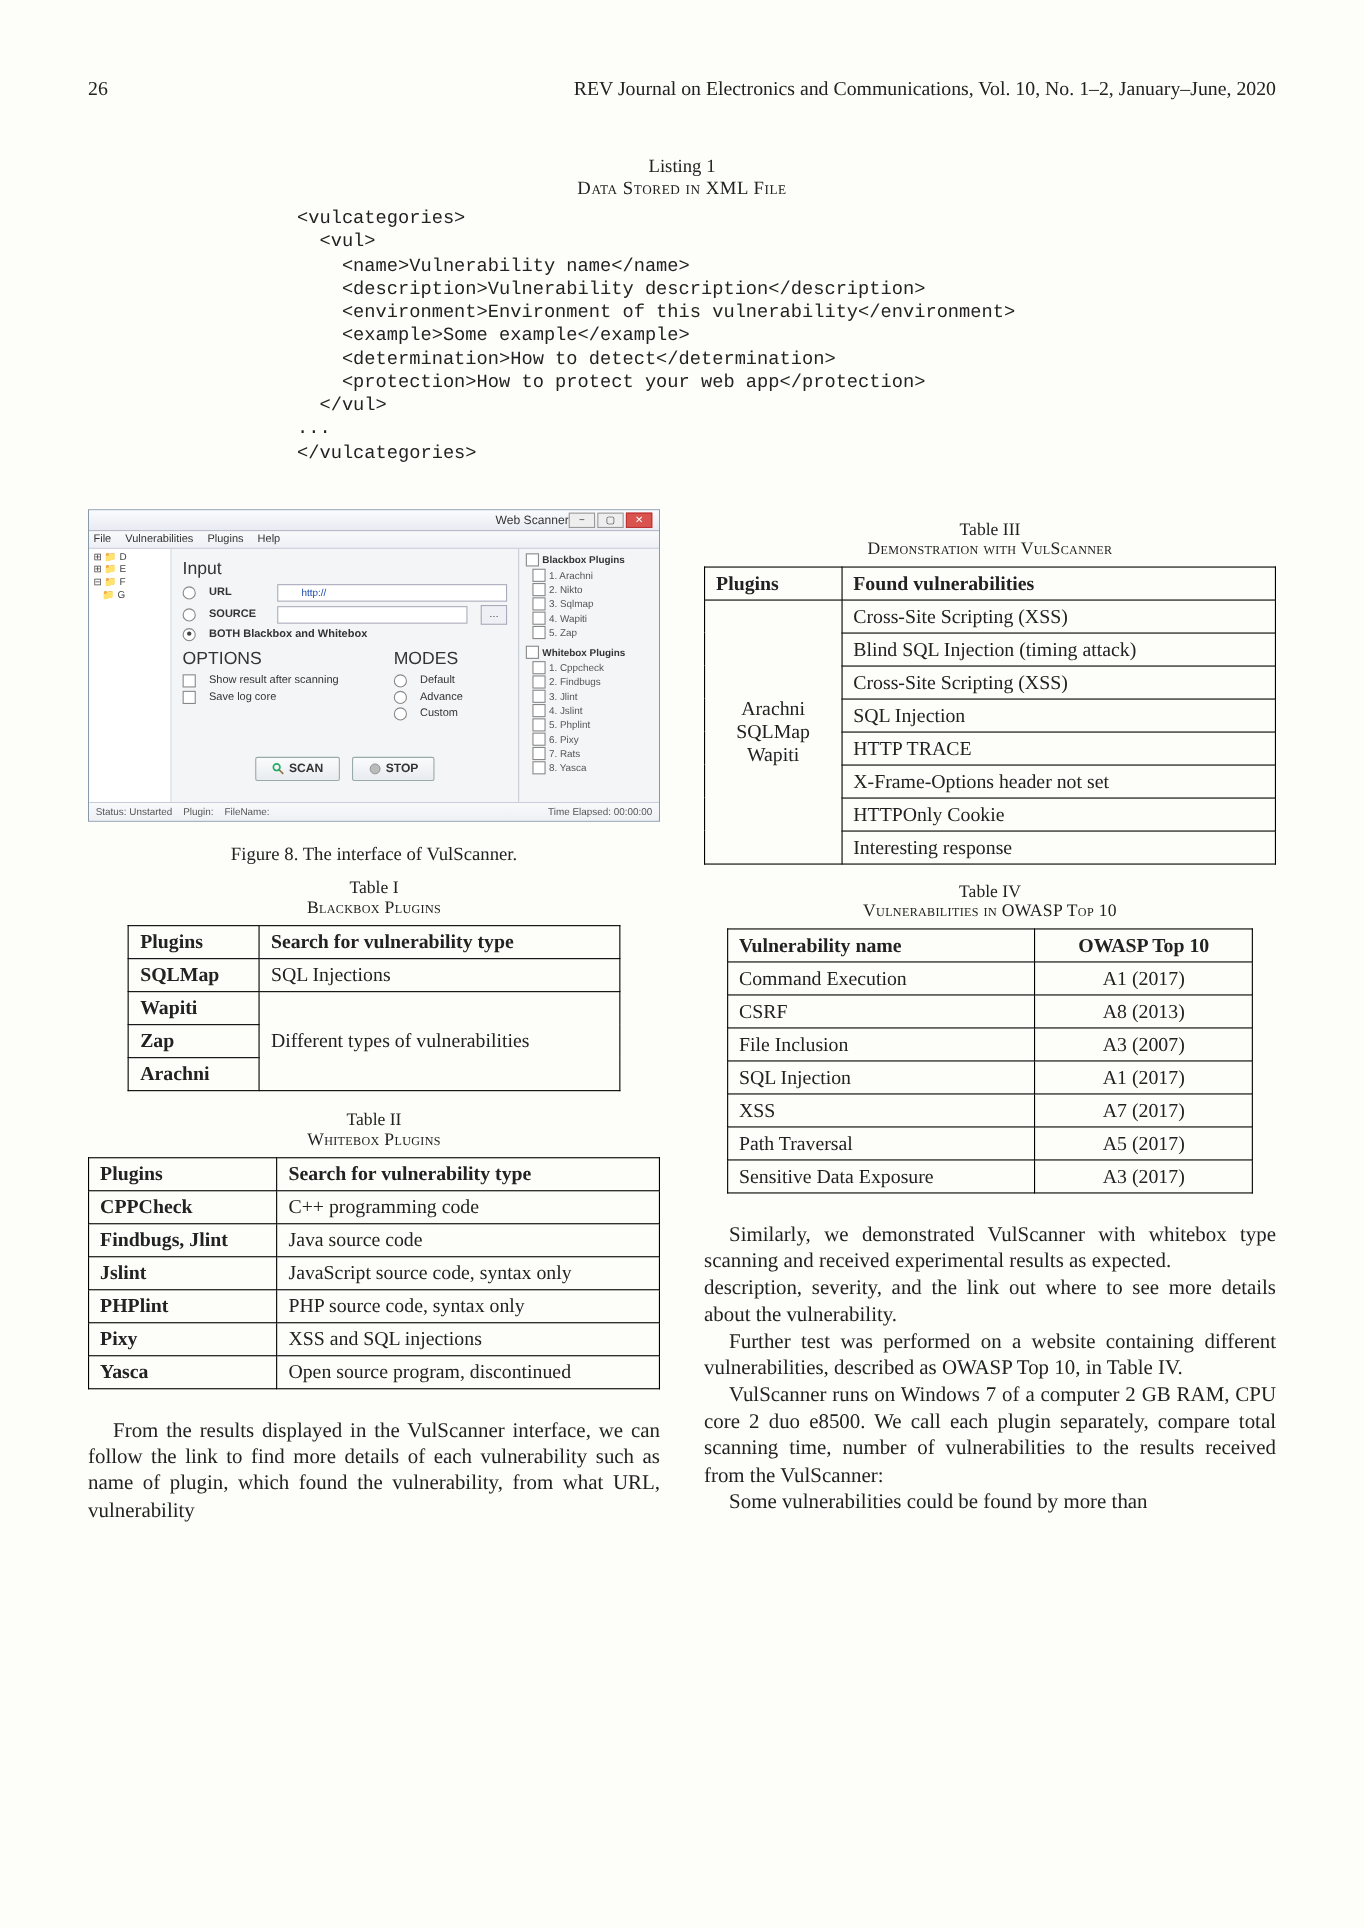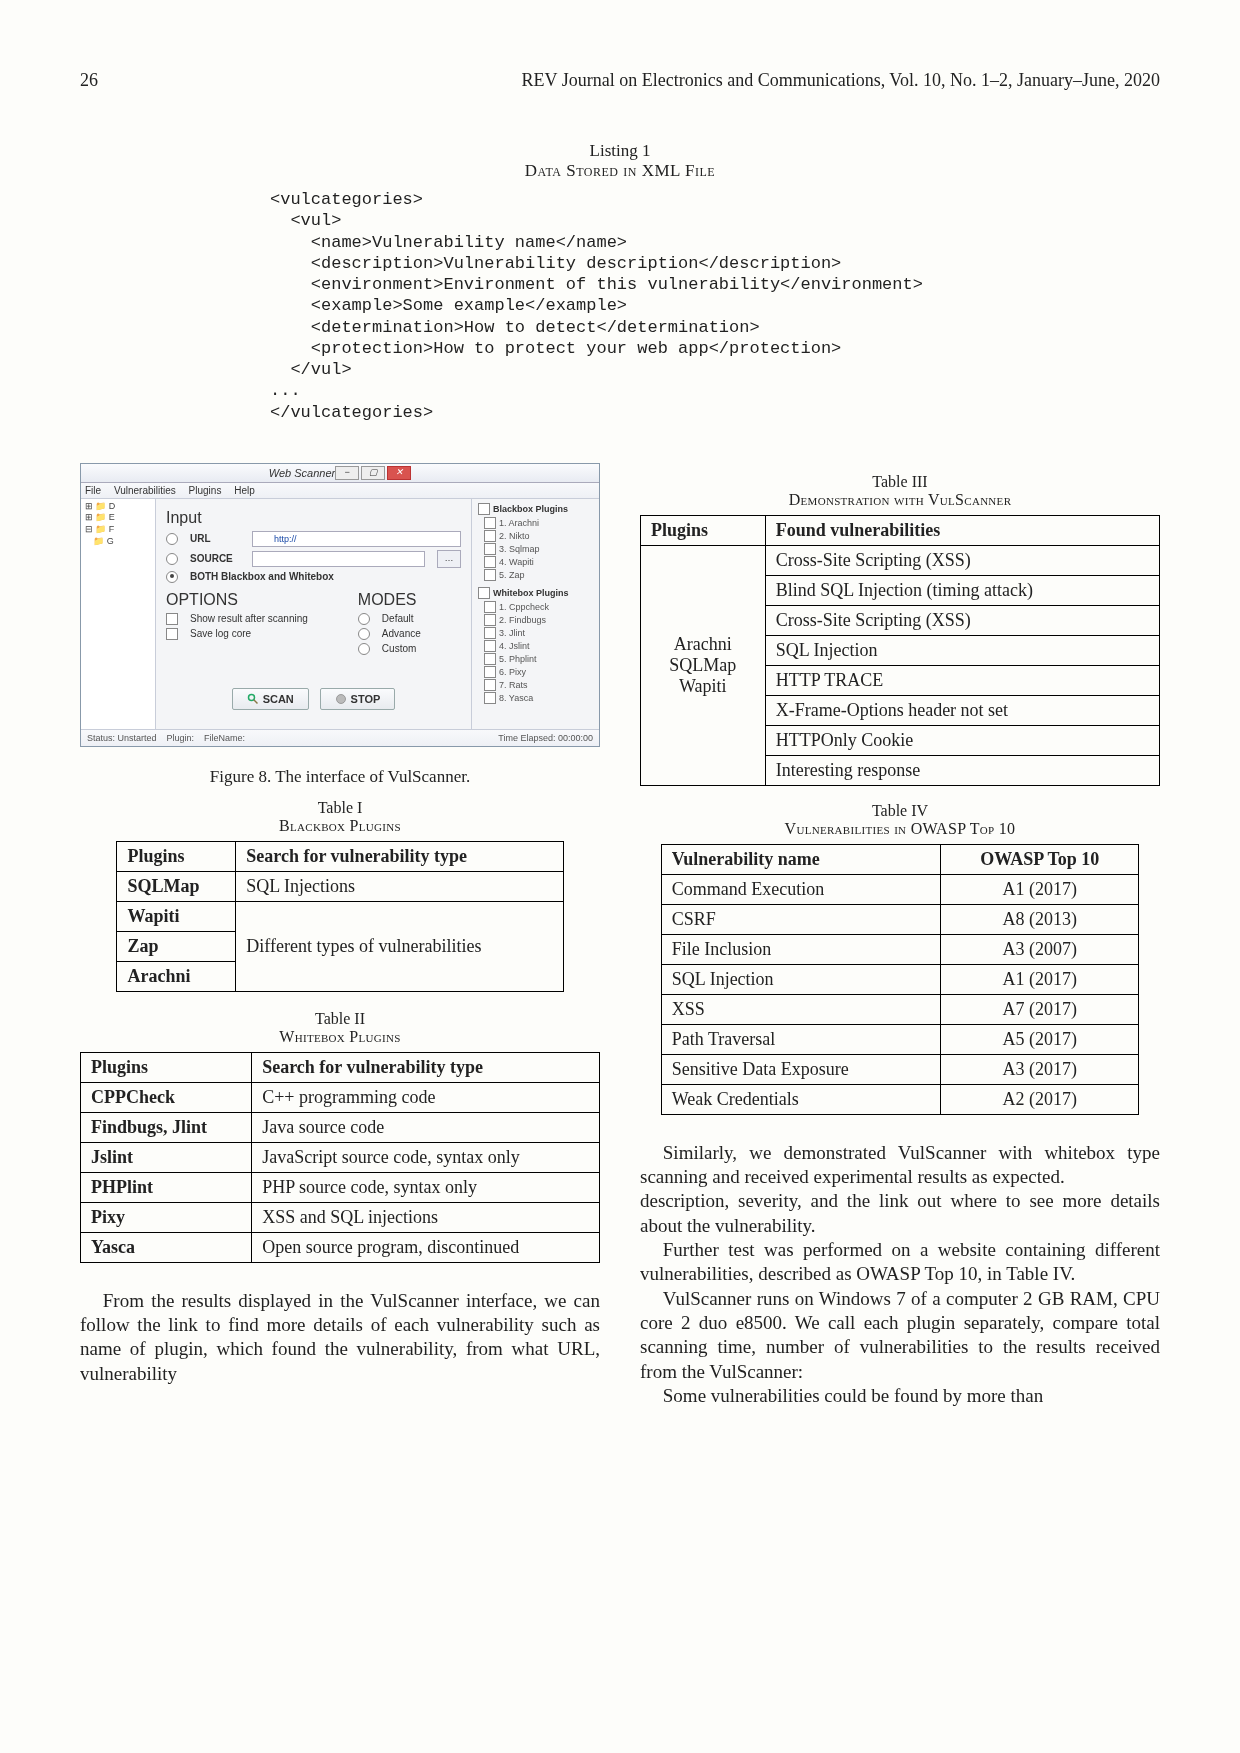--- a/index.html
+++ b/index.html
@@ -51,24 +51,23 @@
     font-size: 10px;
     color: #333;
     width: 100%;
     box-sizing: border-box;
   }
   .app .titlebar {
     background: linear-gradient(#fafbfd, #e8ebf2);
     border-bottom: 1px solid #aab;
     padding: 2px 6px;
     display: flex;
-    justify-content: center;
+    justify-content: flex-end;
     align-items: center;
     font-size: 11px;
-    font-style: italic;
   }
   .app .titlebar .winbtns { display: flex; gap: 2px; }
   .app .titlebar .winbtn {
     width: 22px; height: 12px; border: 1px solid #999;
     background: #eee; display: inline-block; font-size: 9px; text-align: center; line-height: 10px;
   }
   .app .titlebar .winbtn.close { background: #d9534f; color: #fff; border-color: #b33; }
   .app .menubar {
     background: linear-gradient(#f8f9fb, #eef0f5);
     border-bottom: 1px solid #c8cdd9;
@@ -509,24 +508,20 @@
               <td class="center">A7 (2017)</td>
             </tr>
             <tr>
               <td>Path Traversal</td>
               <td class="center">A5 (2017)</td>
             </tr>
             <tr>
               <td>Sensitive Data Exposure</td>
               <td class="center">A3 (2017)</td>
             </tr>
-            <tr>
-              <td>Weak Credentials</td>
-              <td class="center">A2 (2017)</td>
-            </tr>
           </tbody>
       </table>
 
       <div class="body-text">
         <p>Similarly, we demonstrated VulScanner with whitebox type scanning and received experimental results as expected.</p>
         <p style="text-indent:0">description, severity, and the link out where to see more details about the vulnerability.</p>
         <p>Further test was performed on a website containing different vulnerabilities, described as OWASP Top 10, in Table IV.</p>
         <p>VulScanner runs on Windows 7 of a computer 2 GB RAM, CPU core 2 duo e8500. We call each plugin separately, compare total scanning time, number of vulnerabilities to the results received from the VulScanner:</p>
         <p>Some vulnerabilities could be found by more than</p>
       </div>

